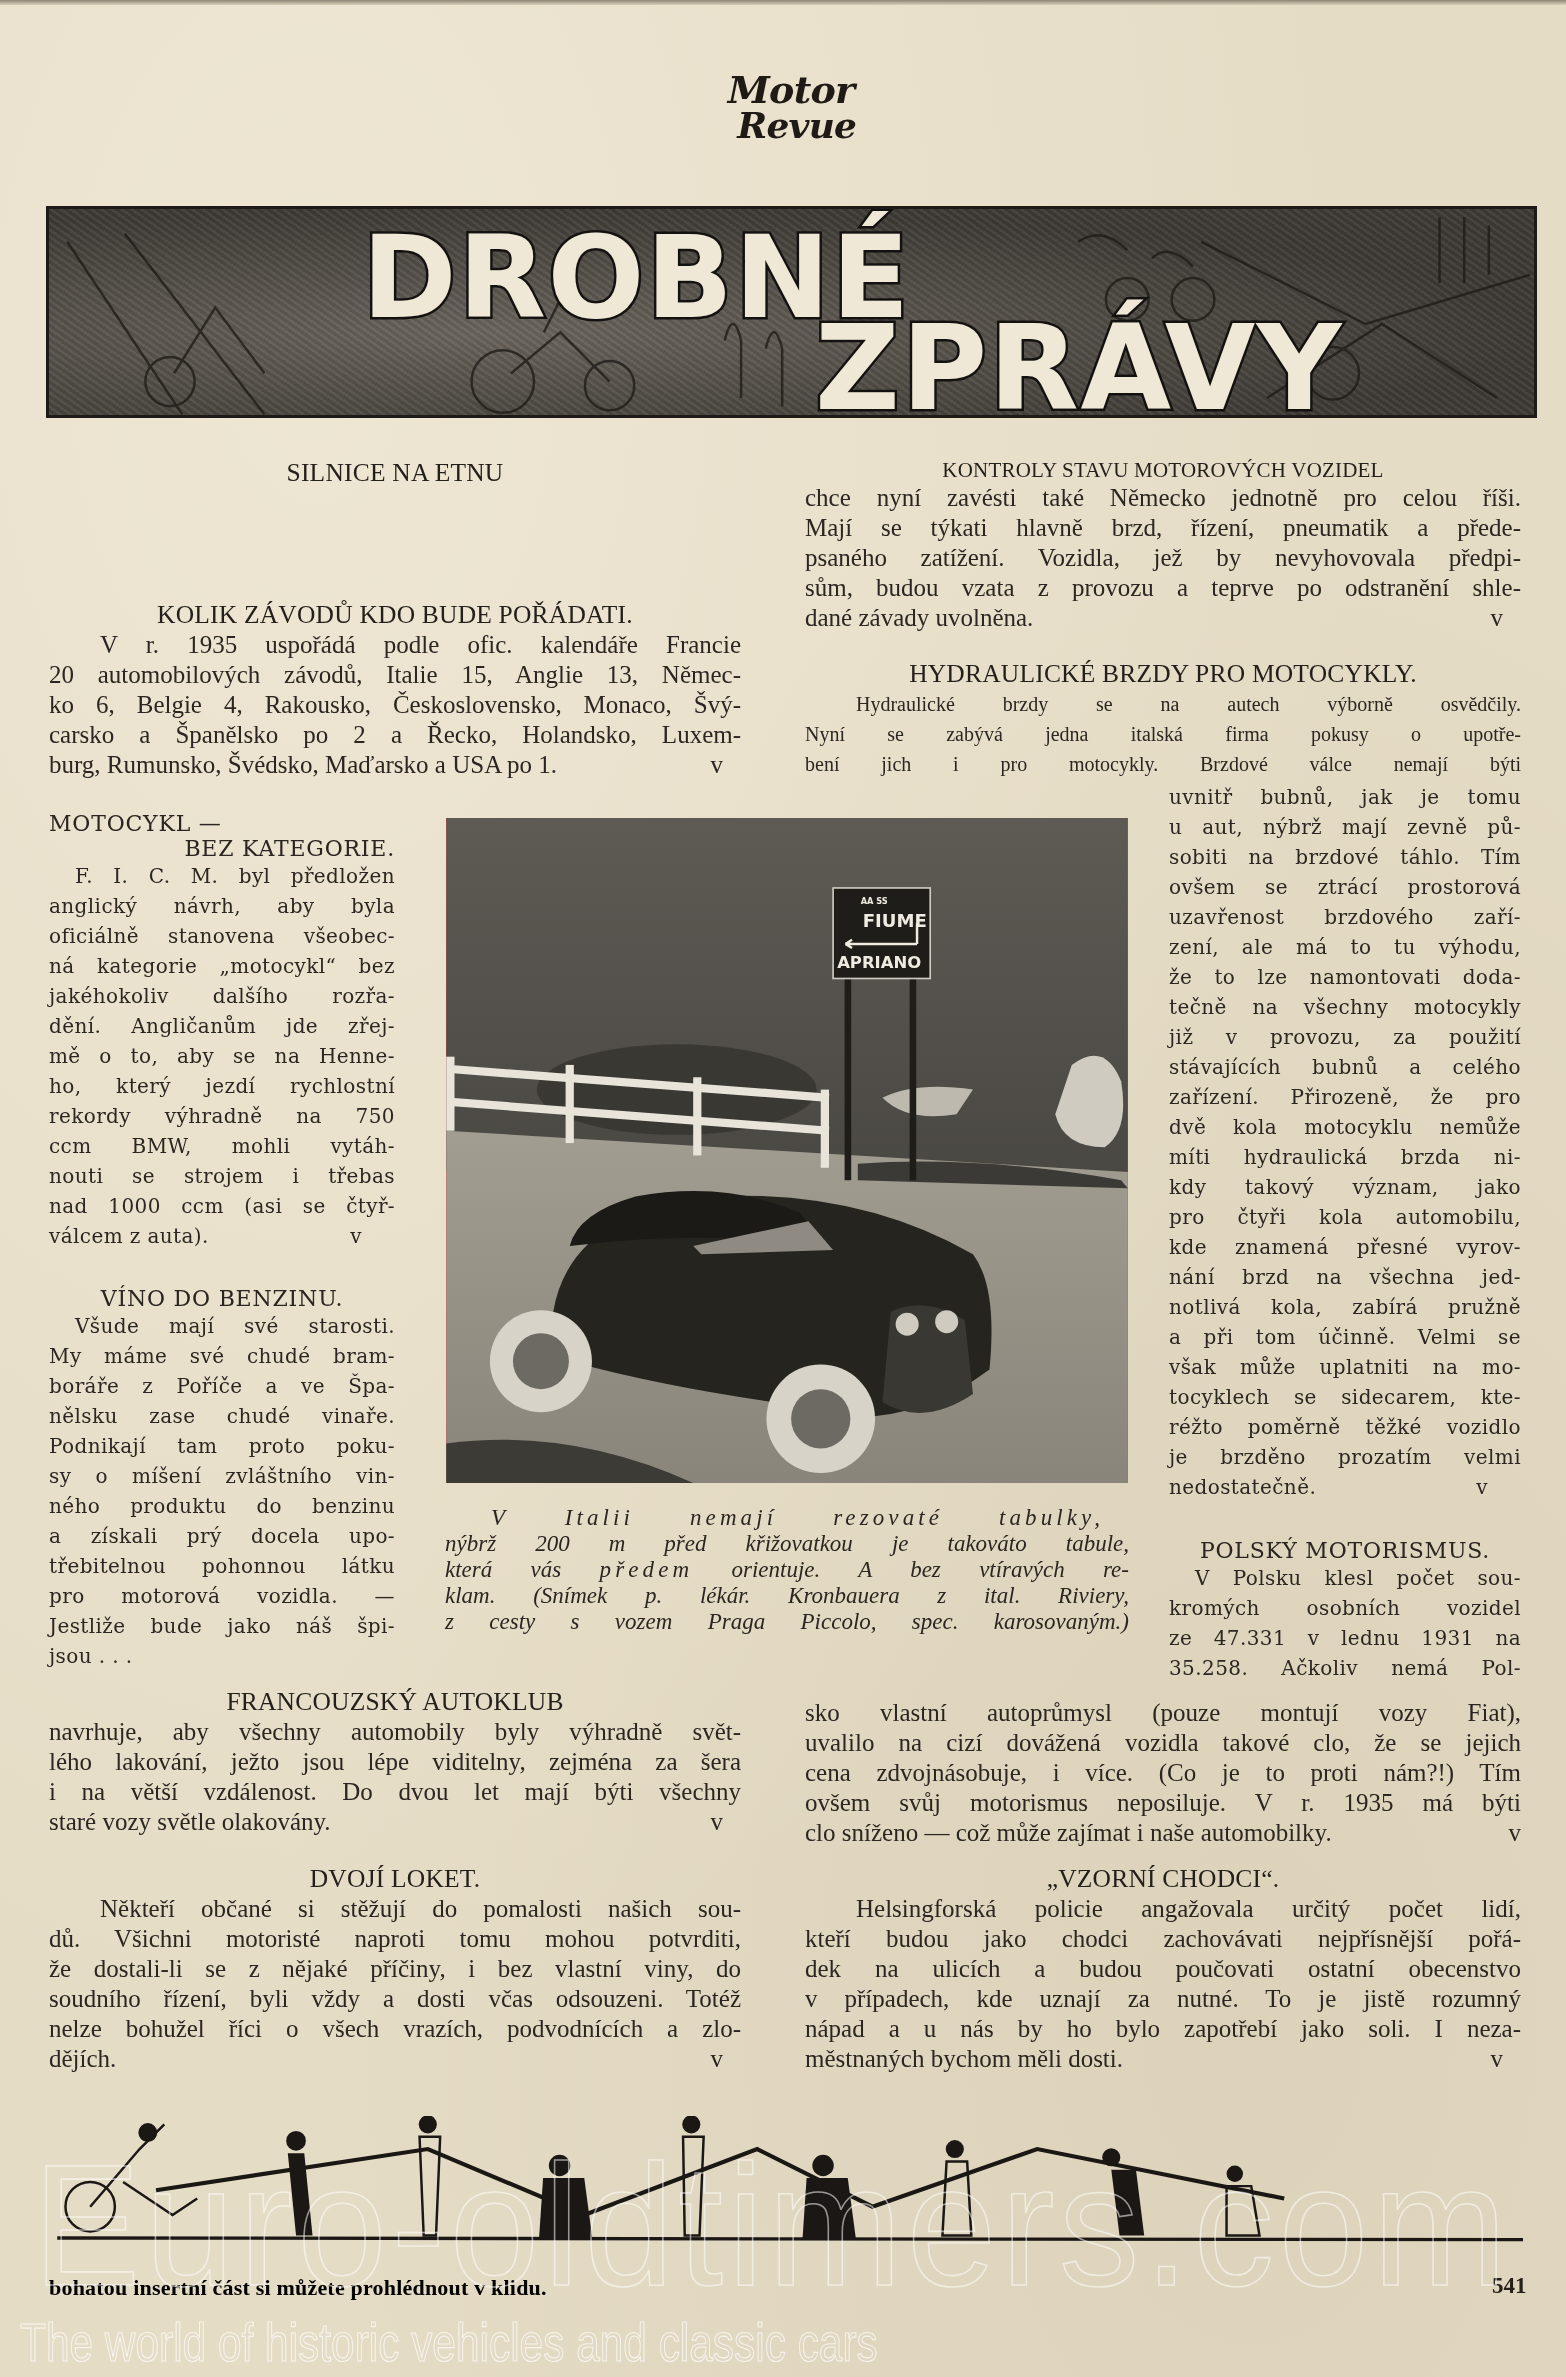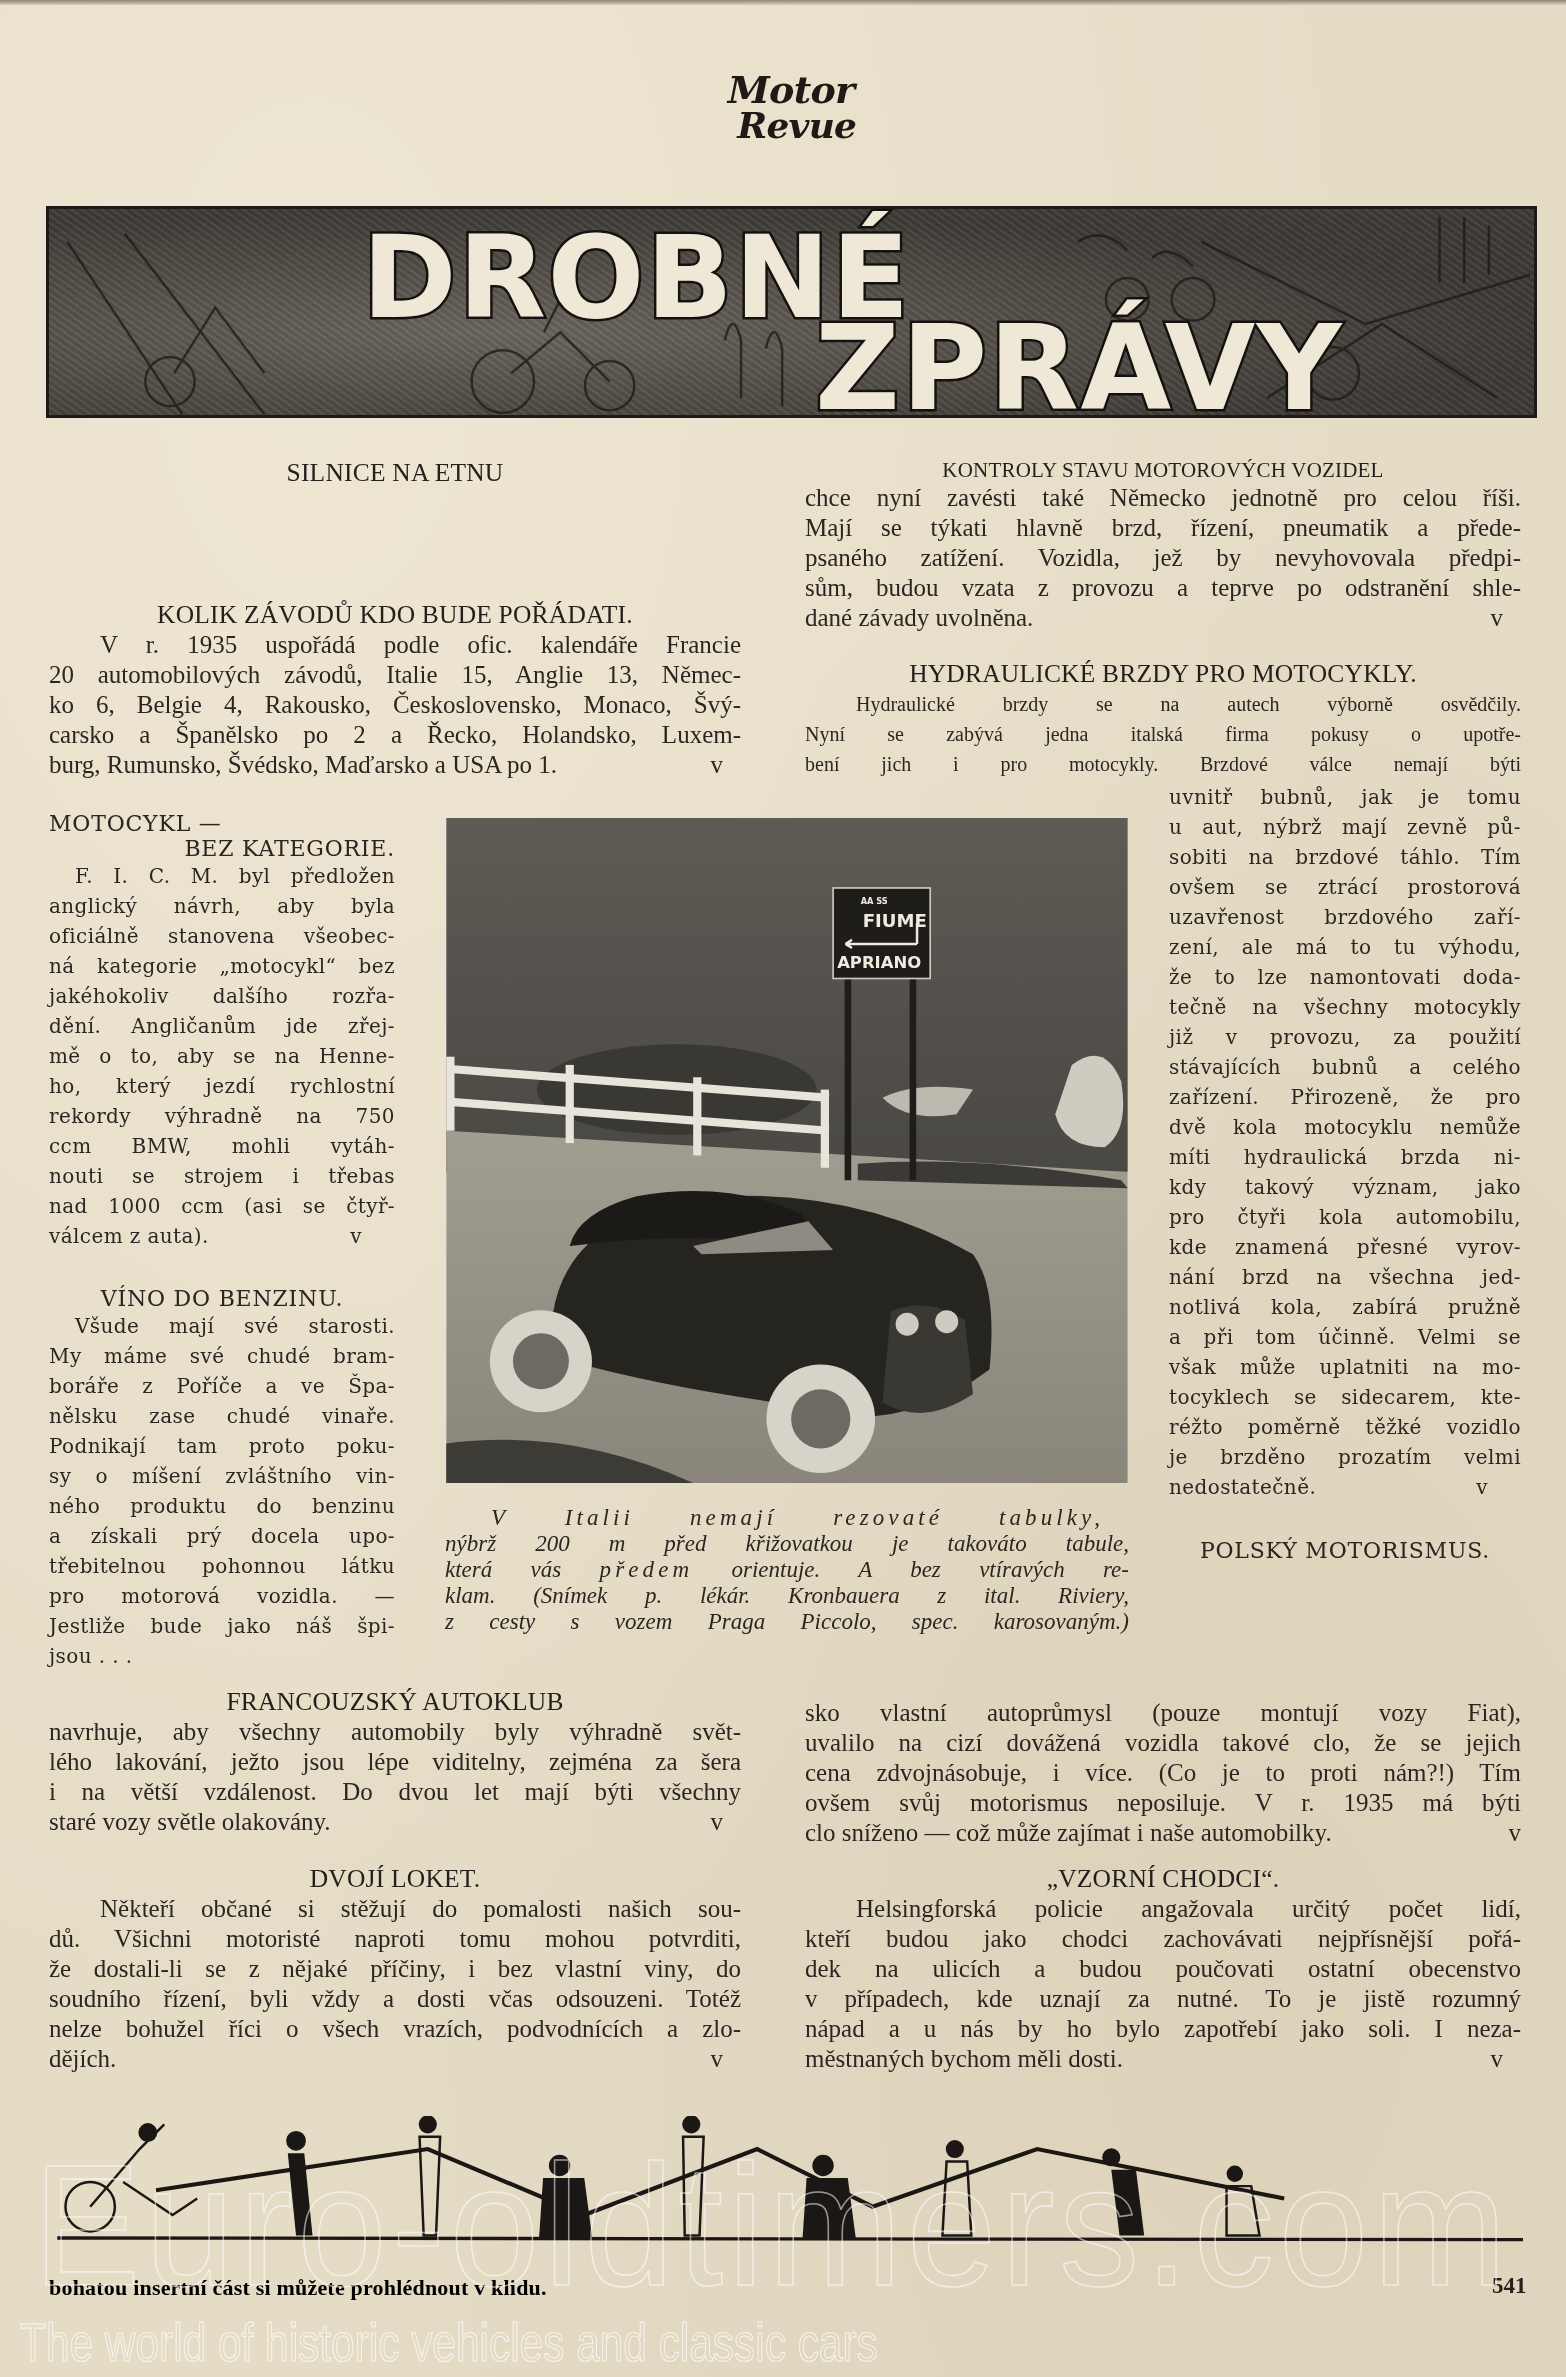--- a/index.html
+++ b/index.html
@@ -34,21 +34,21 @@
   
   .head { text-align:center; font-size:24px; letter-spacing:0.2px; color:#231f1b; white-space:nowrap; }
   .body-cond { font-size:23.5px; line-height:30px; text-align:justify; color:#2b2621; transform-origin:0 0; }
   .vmark { float:right; margin-right:18px; }
   .body-wide { font-family:"DejaVu Serif", serif; font-size:20px; line-height:30px; text-align:justify; color:#2b2621; letter-spacing:0.4px; }
   .head-wide { font-family:"DejaVu Serif", serif; font-size:22px; letter-spacing:0.8px; white-space:nowrap; }
   .line { display:block; text-align:justify; text-align-last:justify; white-space:nowrap; height:30px; overflow:visible; }
   .line.last { text-align-last:left; }
 
   
-  .photo { left:446px; top:818px; width:682px; height:665px; background:#ffffff; overflow:hidden; }
+  .photo { left:446px; top:818px; width:682px; height:665px; background:#ef4444; overflow:hidden; }
   .photo svg { display:block; }
   .caption { left:445px; top:1505px; width:684px; font-style:italic; font-size:23px; line-height:26px; color:#2b2621; }
   .caption .line { height:26px; }
   .spaced { letter-spacing:4.1px; }
 
   
   .cartoon { left:49px; top:2116px; width:1474px; height:132px; }
   .footer-text { left:49px; top:2275px; font-size:22px; font-weight:bold; color:#000000; letter-spacing:0.2px; }
   .pageno { left:1492px; top:2273px; font-size:23px; font-weight:bold; color:#262019; }
   .wm-big { left:33px; top:2125px; font-family:"Liberation Sans", sans-serif; font-size:173px; color:rgba(255,255,255,0); -webkit-text-stroke:1.6px rgba(255,255,255,0.55); letter-spacing:5px; white-space:nowrap; transform:scaleX(0.93); transform-origin:0 0; }
@@ -264,20 +264,26 @@
     <span class="line">však může uplatniti na mo-</span>
     <span class="line">tocyklech se sidecarem, kte-</span>
     <span class="line">réžto poměrně těžké vozidlo</span>
     <span class="line">je brzděno prozatím velmi</span>
     <span class="line last"><span>nedostatečně.</span><span class="vmark" style="margin-right:33px;">v</span></span>
   </div>
 </div>
 
 <div class="abs" style="left:1169px; top:1538px; width:352px;">
   <div class="head-wide" style="text-align:center; font-size:22px;">POLSKÝ MOTORISMUS.</div>
+  <div class="body-wide">
+    <span class="line" style="padding-left:26px;">V Polsku klesl počet sou-</span>
+    <span class="line">kromých osobních vozidel</span>
+    <span class="line">ze 47.331 v lednu 1931 na</span>
+    <span class="line">35.258. Ačkoliv nemá Pol-</span>
+  </div>
 </div>
 
 <div class="abs" style="left:805px; top:1698px; width:716px;">
   <div class="body-cond" style="font-size:25px; line-height:30px;">
     <span class="line">sko vlastní autoprůmysl (pouze montují vozy Fiat),</span>
     <span class="line">uvalilo na cizí dovážená vozidla takové clo, že se jejich</span>
     <span class="line">cena zdvojnásobuje, i více. (Co je to proti nám?!) Tím</span>
     <span class="line">ovšem svůj motorismus neposiluje. V r. 1935 má býti</span>
     <span class="line last"><span>clo sníženo — což může zajímat i naše automobilky.</span><span class="vmark" style="margin-right:0;">v</span></span>
   </div>

